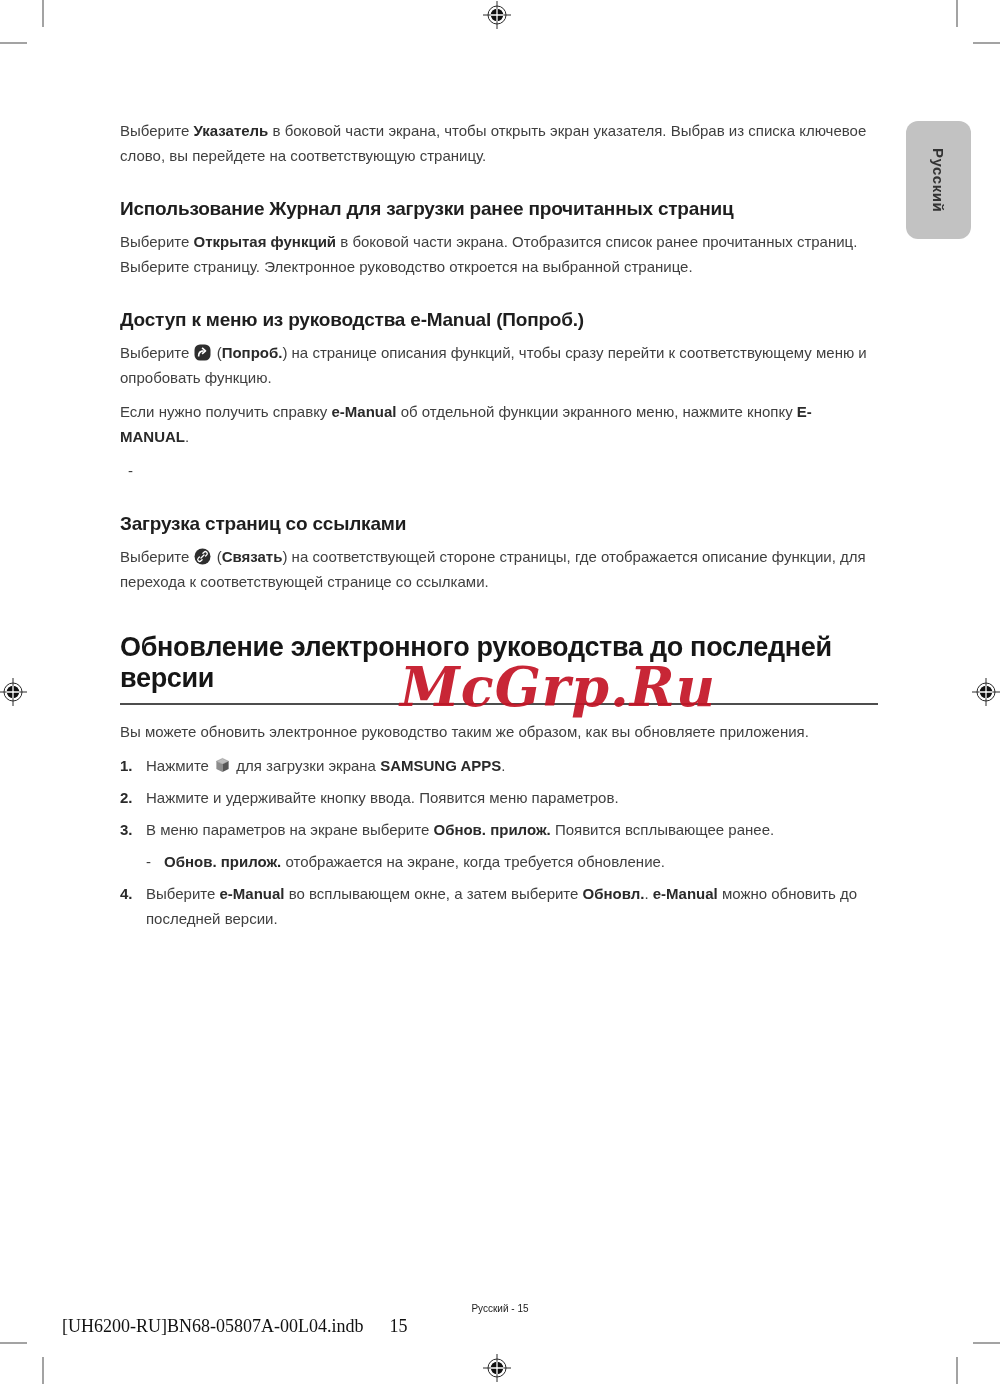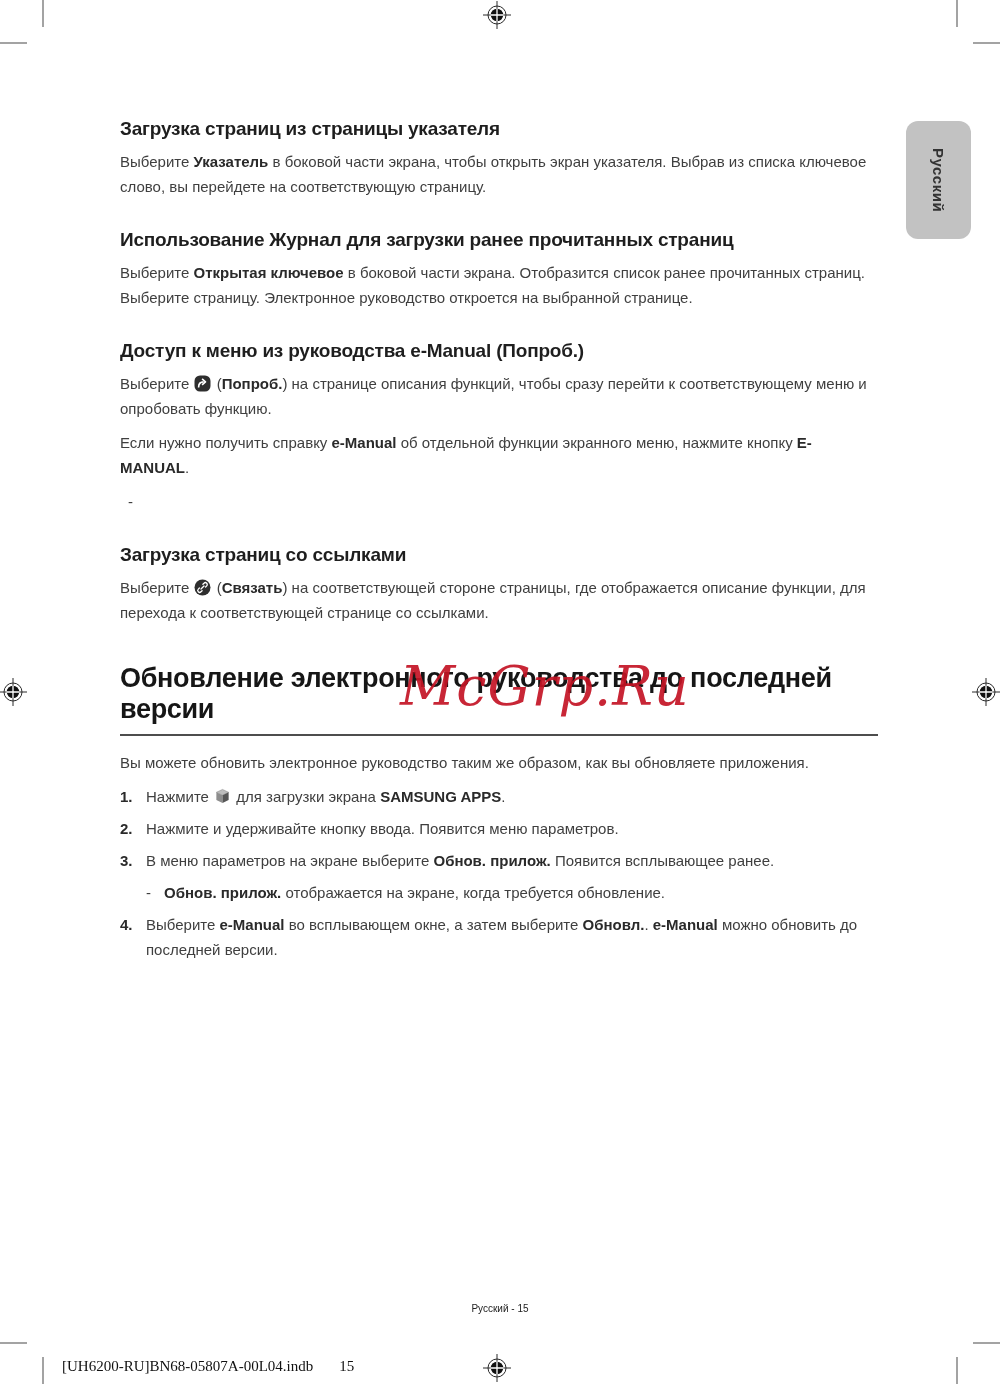--- a/index.html
+++ b/index.html
@@ -32,30 +32,30 @@
   .step-text{flex:1;}
   .substep{display:flex;font-size:15px;line-height:25px;margin:0 0 7px 26px;}
   .substep .dash{width:18px;flex:none;}
   .substep .sub-text{flex:1;}
 
   .inline-icon{display:inline-block;width:17px;height:17px;vertical-align:-3px;margin:0 1px;}
   .inline-icon svg{display:block;width:100%;height:100%;}
 
   
   .watermark{position:absolute;left:400px;top:655px;font-family:"DejaVu Serif",serif;
-             font-style:italic;font-weight:normal;font-size:54px;letter-spacing:1px;
+             font-style:italic;font-weight:bold;font-size:54px;letter-spacing:1px;
              color:#c41425;opacity:.92;white-space:nowrap;}
 
   
   .footer{position:absolute;left:0;top:1303px;width:100%;text-align:center;
           font-size:10px;color:#222;}
 
   
-  .print-left{position:absolute;left:62px;top:1358px;font-family:"Liberation Serif",serif;
-              font-size:15px;color:#111;}
+  .print-left{position:absolute;left:62px;top:1316px;font-family:"Liberation Serif",serif;
+              font-size:18px;color:#111;}
   .print-left .pgnum{margin-left:26px;}
   .print-right{position:absolute;right:66px;top:1358px;font-family:"Liberation Serif",serif;
                font-size:15px;color:#111;display:flex;align-items:center;margin-top:40px;}
   .tofu{display:inline-block;width:10px;height:13px;border:1.5px solid #222;margin:0 1px;
         background:
           linear-gradient(to right, transparent 44%, #222 44%, #222 56%, transparent 56%),
           linear-gradient(to bottom, transparent 44%, #222 44%, #222 56%, transparent 56%);}
   .tofu-group{margin:0 6px 0 14px;display:inline-flex;}
 </style>
 </head>
@@ -96,25 +96,24 @@
         <circle cx="14" cy="14" r="6.2" fill="#111"></circle>
         <path d="M14 7.4 V20.6 M7.4 14 H20.6" stroke="#fff" stroke-width="1.3"></path>
       </svg></div>
 
   <div class="lang-tab" style="background: rgb(194, 194, 194);">
     <span>Русский</span>
   </div>
 
   <div class="content">
 
-    <h3 class="sec first">Загрузка страниц из страницы указателя</h3>
     <p class="body-p"><span>Выберите </span><strong>Указатель</strong><span> в боковой части экрана, чтобы открыть экран указателя. Выбрав из списка ключевое слово, вы перейдете на соответствующую страницу.</span></p>
 
     <h3 class="sec">Использование Журнал для загрузки ранее прочитанных страниц</h3>
-    <p class="body-p"><span>Выберите </span><strong>Открытая ключевое</strong><span> в боковой части экрана. Отобразится список ранее прочитанных страниц. Выберите страницу. Электронное руководство откроется на выбранной странице.</span></p>
+    <p class="body-p"><span>Выберите </span><strong>Открытая функций</strong><span> в боковой части экрана. Отобразится список ранее прочитанных страниц. Выберите страницу. Электронное руководство откроется на выбранной странице.</span></p>
 
     <h3 class="sec">Доступ к меню из руководства e-Manual (Попроб.)</h3>
     <p class="body-p"><span>Выберите </span><span class="inline-icon"><svg viewBox="0 0 17 17">
             <rect x="0.5" y="0.5" width="16" height="16" rx="5.5" fill="#2e2e2e"></rect>
             <path d="M4.6 12.4 C4.6 8.2 6.4 6.9 9.6 6.9" stroke="#fff" stroke-width="1.6" fill="none"></path>
             <path d="M8.1 3.9 L11.5 6.9 L8.1 9.9" fill="none" stroke="#fff" stroke-width="1.6" stroke-linejoin="round"></path>
           </svg></span><span> (</span><strong>Попроб.</strong><span>) на странице описания функций, чтобы сразу перейти к соответствующему меню и опробовать функцию.</span></p>
     <p class="body-p"><span>Если нужно получить справку </span><strong>e-Manual</strong><span> об отдельной функции экранного меню, нажмите кнопку </span><strong>E-MANUAL</strong><span>.</span></p>
     <div class="dash-note">
       <span class="dash">-</span>

